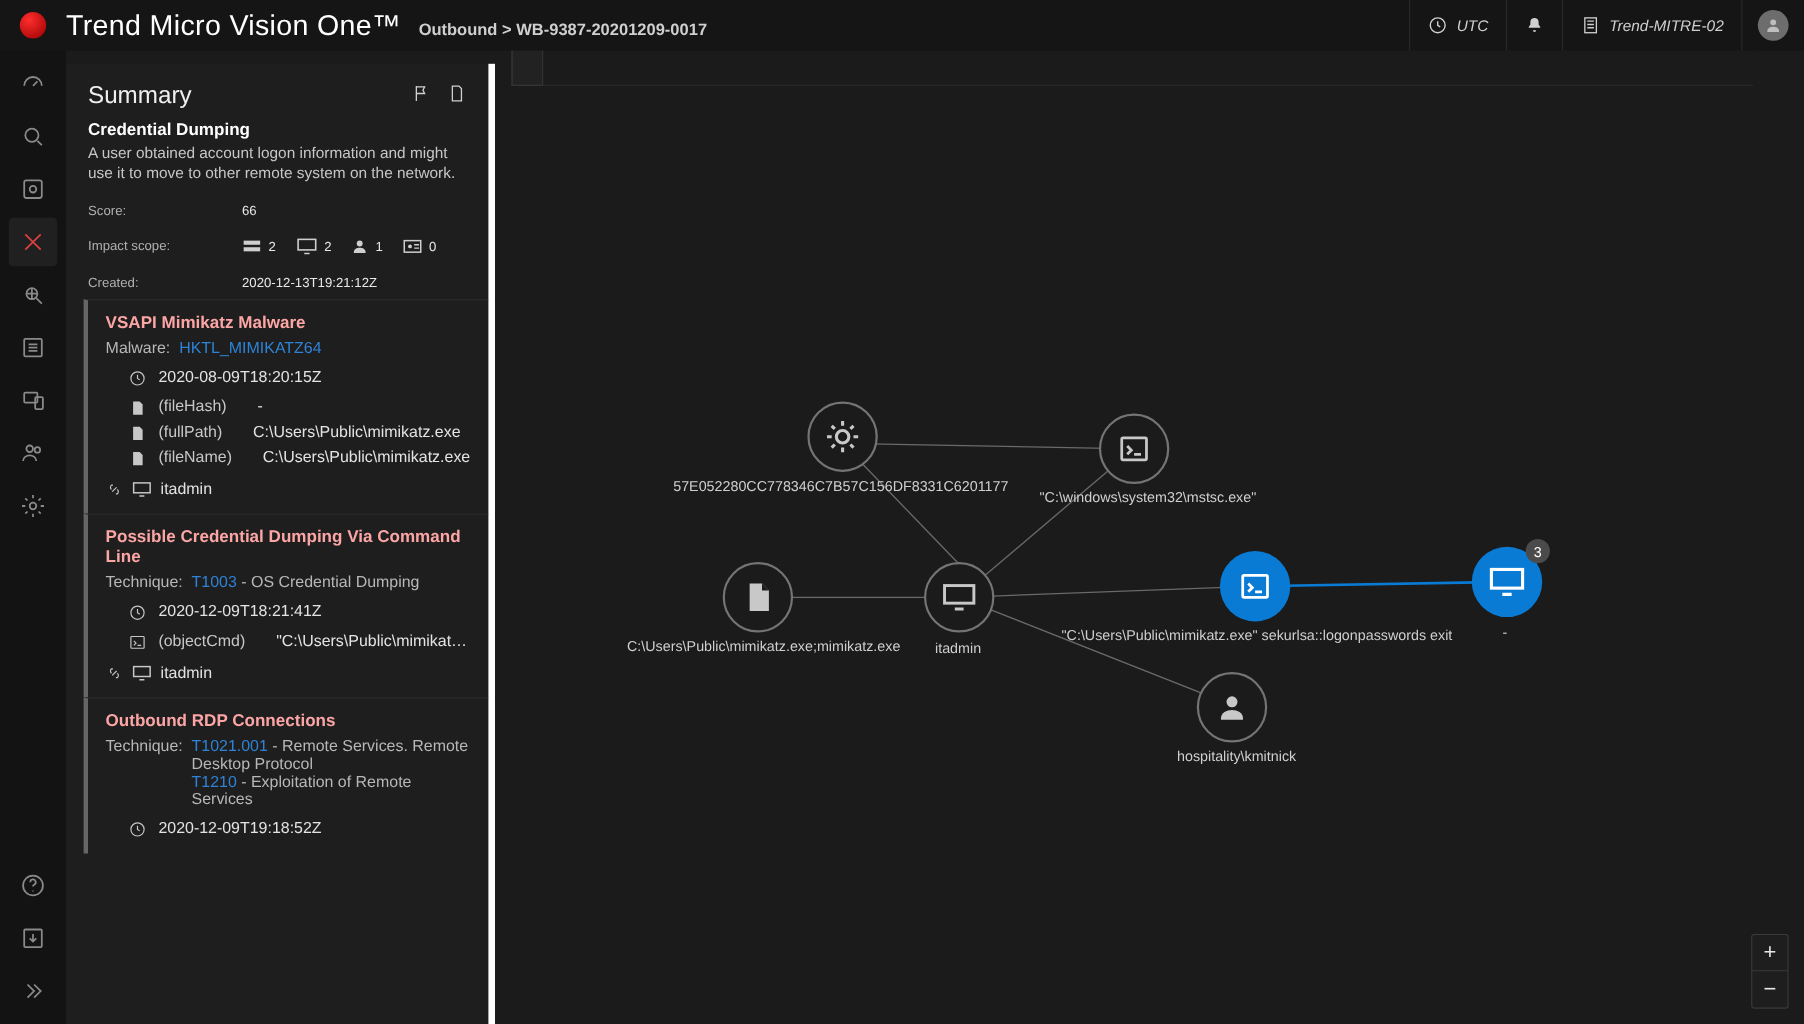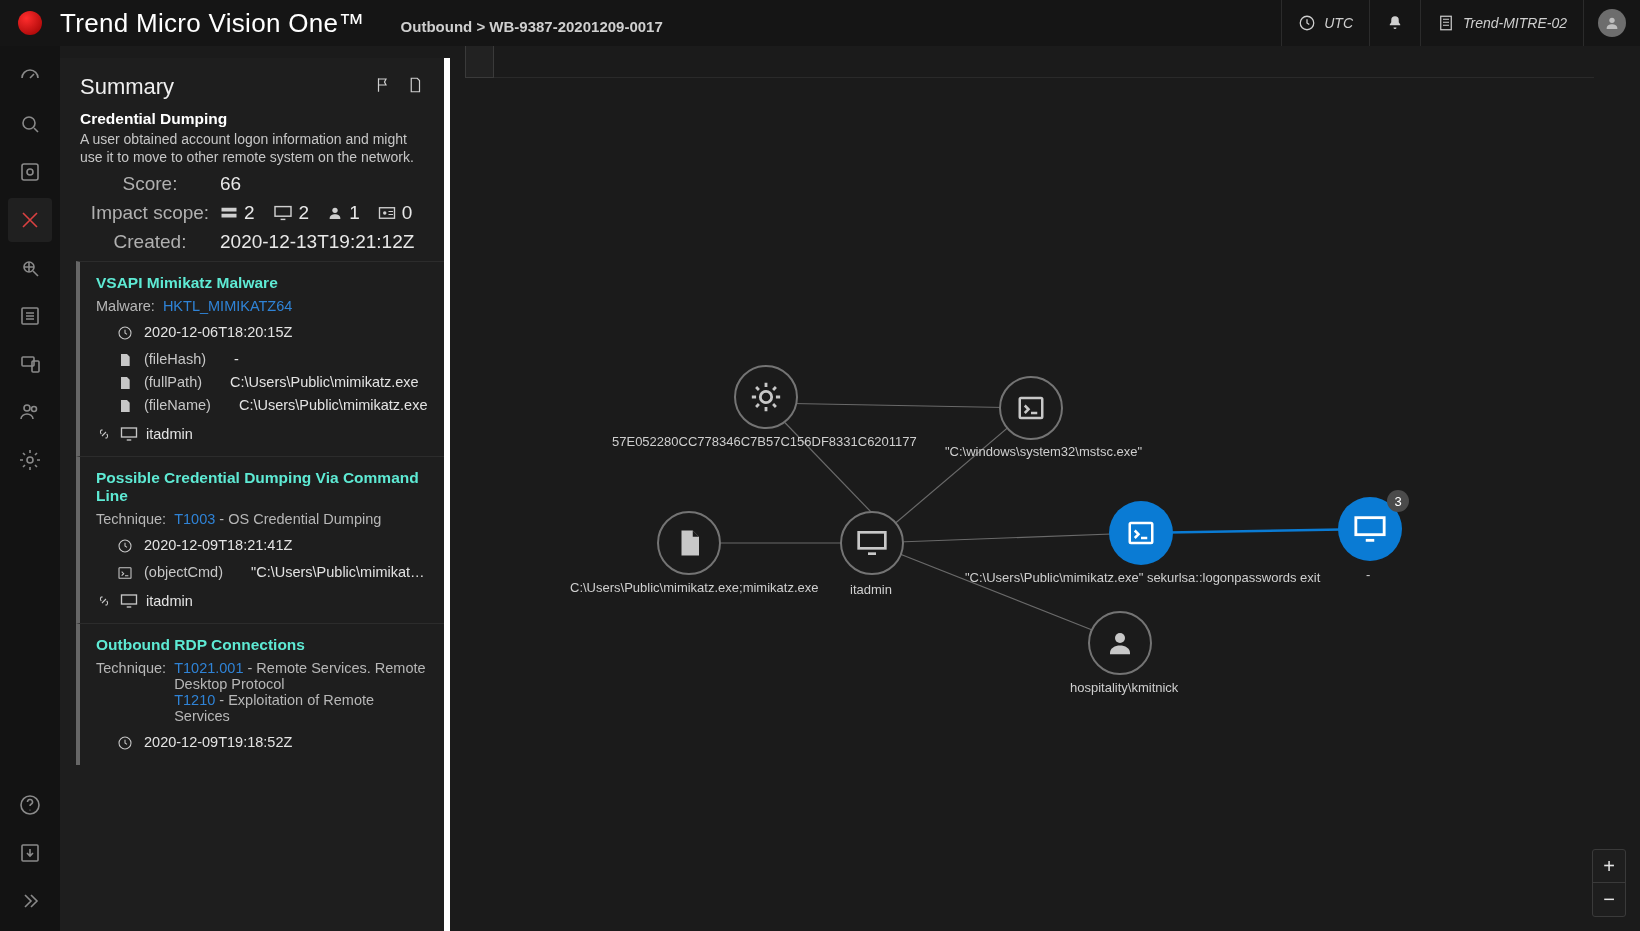--- a/index.html
+++ b/index.html
@@ -1,21 +1,21 @@
 <!DOCTYPE html>
 <html><head>
 <meta charset="utf-8">
 <style>
   * { box-sizing: border-box; margin: 0; padding: 0; }
   html, body { width: 1640px; height: 931px; overflow: hidden; font-family: "Segoe UI", Arial, sans-serif; background:#1b1b1b; color:#d7d7d7; }
   
   .topbar { position:relative; height:46px; background:#151515; display:flex; align-items:center; }
   .logo { width:60px; height:46px; display:flex; align-items:center; justify-content:center; }
   .logo-ball { width:24px; height:24px; border-radius:50%; background:radial-gradient(circle at 35% 30%,#ff2d2d,#9a0000); }
-  .title-area { display:flex; align-items:baseline; gap:36px; }
+  .title-area { display:flex; align-items:baseline; gap:16px; }
   .title-main { color:#fff; font-size:26px; font-weight:500; letter-spacing:.3px; }
   .breadcrumb { color:#cfcfcf; font-size:15px; font-weight:600; }
   .top-right { margin-left:auto; display:flex; align-items:stretch; height:100%; }
   .top-slot { border-left:1px solid #2b2b2b; display:flex; align-items:center; padding:0 16px; color:#cfcfcf; font-size:14px; gap:8px;font-style:italic; }
   .avatar-circle { width:28px; height:28px; border-radius:50%; background:#6d6d6d; display:flex; align-items:center; justify-content:center; }
   .avatar-circle svg { fill:#bfbfbf; }
   
   .leftrail { position:absolute; top:46px; left:0; width:60px; bottom:0; background:#131313; display:flex; flex-direction:column; align-items:center; padding-top:8px; gap:4px; }
   .rail-btn { width:44px; height:44px; display:flex; align-items:center; justify-content:center; color:#9a9a9a; border-radius:4px; cursor:pointer; }
   .rail-btn.active { background:#202020; color:#d94141; }
@@ -28,29 +28,29 @@
   .scrollbody::-webkit-scrollbar { width:10px; }
   .scrollbody::-webkit-scrollbar-thumb { background:#3c3c3c; border-radius:5px; }
   .scrollbody::-webkit-scrollbar-track { background:#1e1e1e; }
   .section-pad { padding:16px 20px 8px 20px; }
   .sum-head { display:flex; align-items:center; justify-content:space-between; }
   .sum-title { font-size:22px; color:#efefef; font-weight:400; }
   .sum-icons { display:flex; gap:14px; color:#cfcfcf; }
   .ic { width:18px; height:18px; color:#cfcfcf; }
   .alert-title { color:#fff; font-weight:700; font-size:15.5px; margin-top:10px; }
   .alert-desc  { color:#c6c6c6; font-size:14px; line-height:1.3; margin-top:2px; }
-  .kv { display:flex; margin-top:7px; font-size:19px;text-align:center; }
+  .kv { display:flex; margin-top:18px; font-size:12px; }
   .kv .k { width:140px; color:#b0b0b0; }
   .kv .v { color:#e8e8e8; }
   .impact { display:flex; align-items:center; gap:18px; color:#e8e8e8; }
   .impact .cell { display:flex; align-items:center; gap:6px; }
   .impact svg { fill:#cfcfcf; }
   .hl-title { font-size:21px; color:#efefef; font-weight:400; padding:20px 24px 12px 24px; }
   .hl-card { border-left:4px solid #666; margin-left:16px; padding:12px 16px 14px 16px; border-top:1px solid #2c2c2c; }
-  .hl-card .card-title { color:#5eead4; font-weight:700; font-size:15.5px; }
+  .hl-card .card-title { color:#fca5a5; font-weight:700; font-size:15.5px; }
   .hl-meta { color:#b7b7b7; font-size:14.5px; margin-top:6px; }
   .link { color:#2f83d6; }
   .detail-row { display:flex; align-items:flex-start; gap:10px; color:#e3e3e3; font-size:14.5px; margin-top:10px; padding-left:20px;}
   .detail-row.tight { margin-top:6px; }
   .detail-row .lab { color:#c7c7c7; }
   .detail-row svg { flex:0 0 18px; fill:#c7c7c7; margin-top:1px; }
   .host-row { display:flex; align-items:center; gap:8px; color:#e3e3e3; font-size:14.5px; margin-top:12px; padding-left:0;}
   
   .main { position:absolute; top:46px; left:450px; right:0; bottom:0; background:#1b1b1b; }
   .mini-tab { position:absolute; left:15px; top:0; width:29px; height:32px; border:1px solid #3a3a3a; border-top:none; background:#222; }
@@ -255,21 +255,21 @@
 
 
     <div class="hl-card">
       <div class="card-title">VSAPI Mimikatz Malware</div>
       <div class="hl-meta"><span class="lab">Malware:</span>&nbsp;&nbsp;<span class="link">HKTL_MIMIKATZ64</span></div>
       <div class="detail-row">
           <svg width="16" height="16" viewBox="0 0 24 24">
             <circle cx="12" cy="12" r="9" fill="none" stroke="#c7c7c7" stroke-width="1.6"></circle>
             <path d="M12 7v5l3 2" stroke="#c7c7c7" fill="none" stroke-width="1.6"></path>
           </svg>
-          <span>2020-12-06T18:20:15Z</span>
+          <span>2020-08-09T18:20:15Z</span>
         </div>
       <div class="detail-row"><svg width="16" height="16" viewBox="0 0 24 24">
             <path d="M6 3h9l4 4v14H6z" fill="#c7c7c7"></path>
           </svg><span class="lab">(fileHash)</span>&nbsp;&nbsp;<span>-</span></div>
       <div class="detail-row tight"><svg width="16" height="16" viewBox="0 0 24 24">
             <path d="M6 3h9l4 4v14H6z" fill="#c7c7c7"></path>
           </svg><span class="lab">(fullPath)</span>&nbsp;&nbsp;<span>C:\Users\Public\mimikatz.exe</span></div>
       <div class="detail-row tight"><svg width="16" height="16" viewBox="0 0 24 24">
             <path d="M6 3h9l4 4v14H6z" fill="#c7c7c7"></path>
           </svg><span class="lab">(fileName)</span>&nbsp;&nbsp;<span>C:\Users\Public\mimikatz.exe</span></div>

